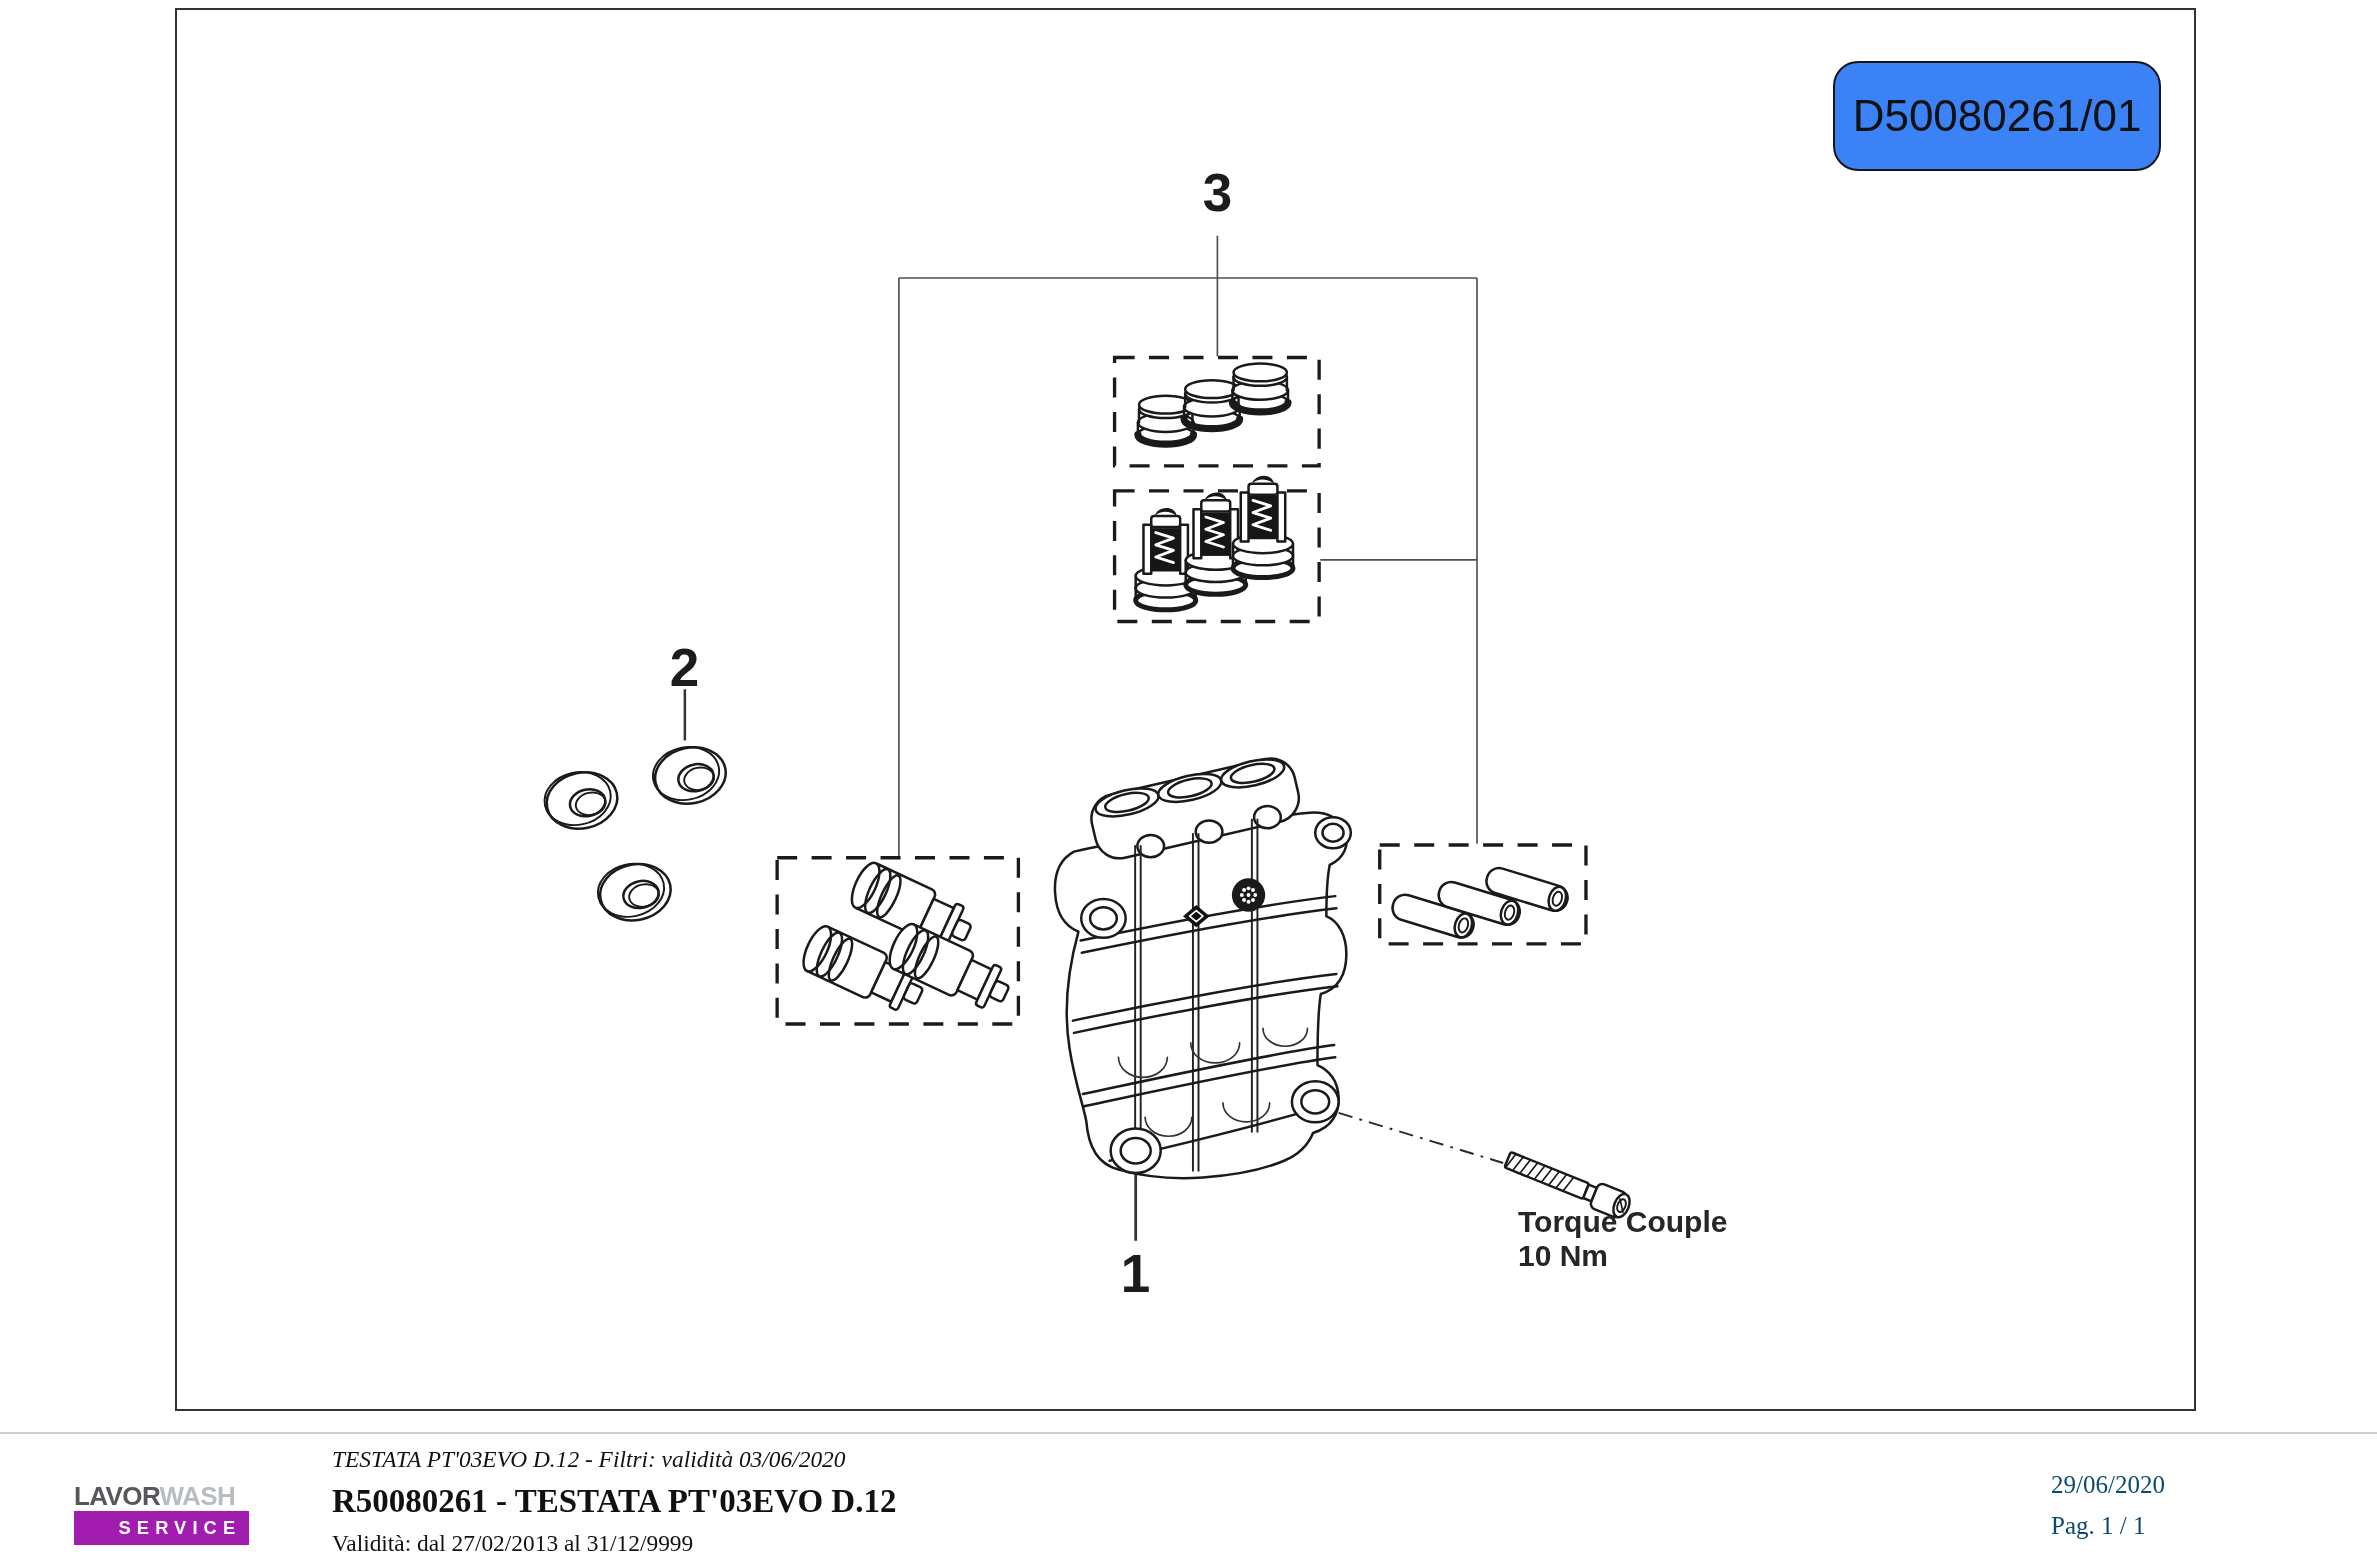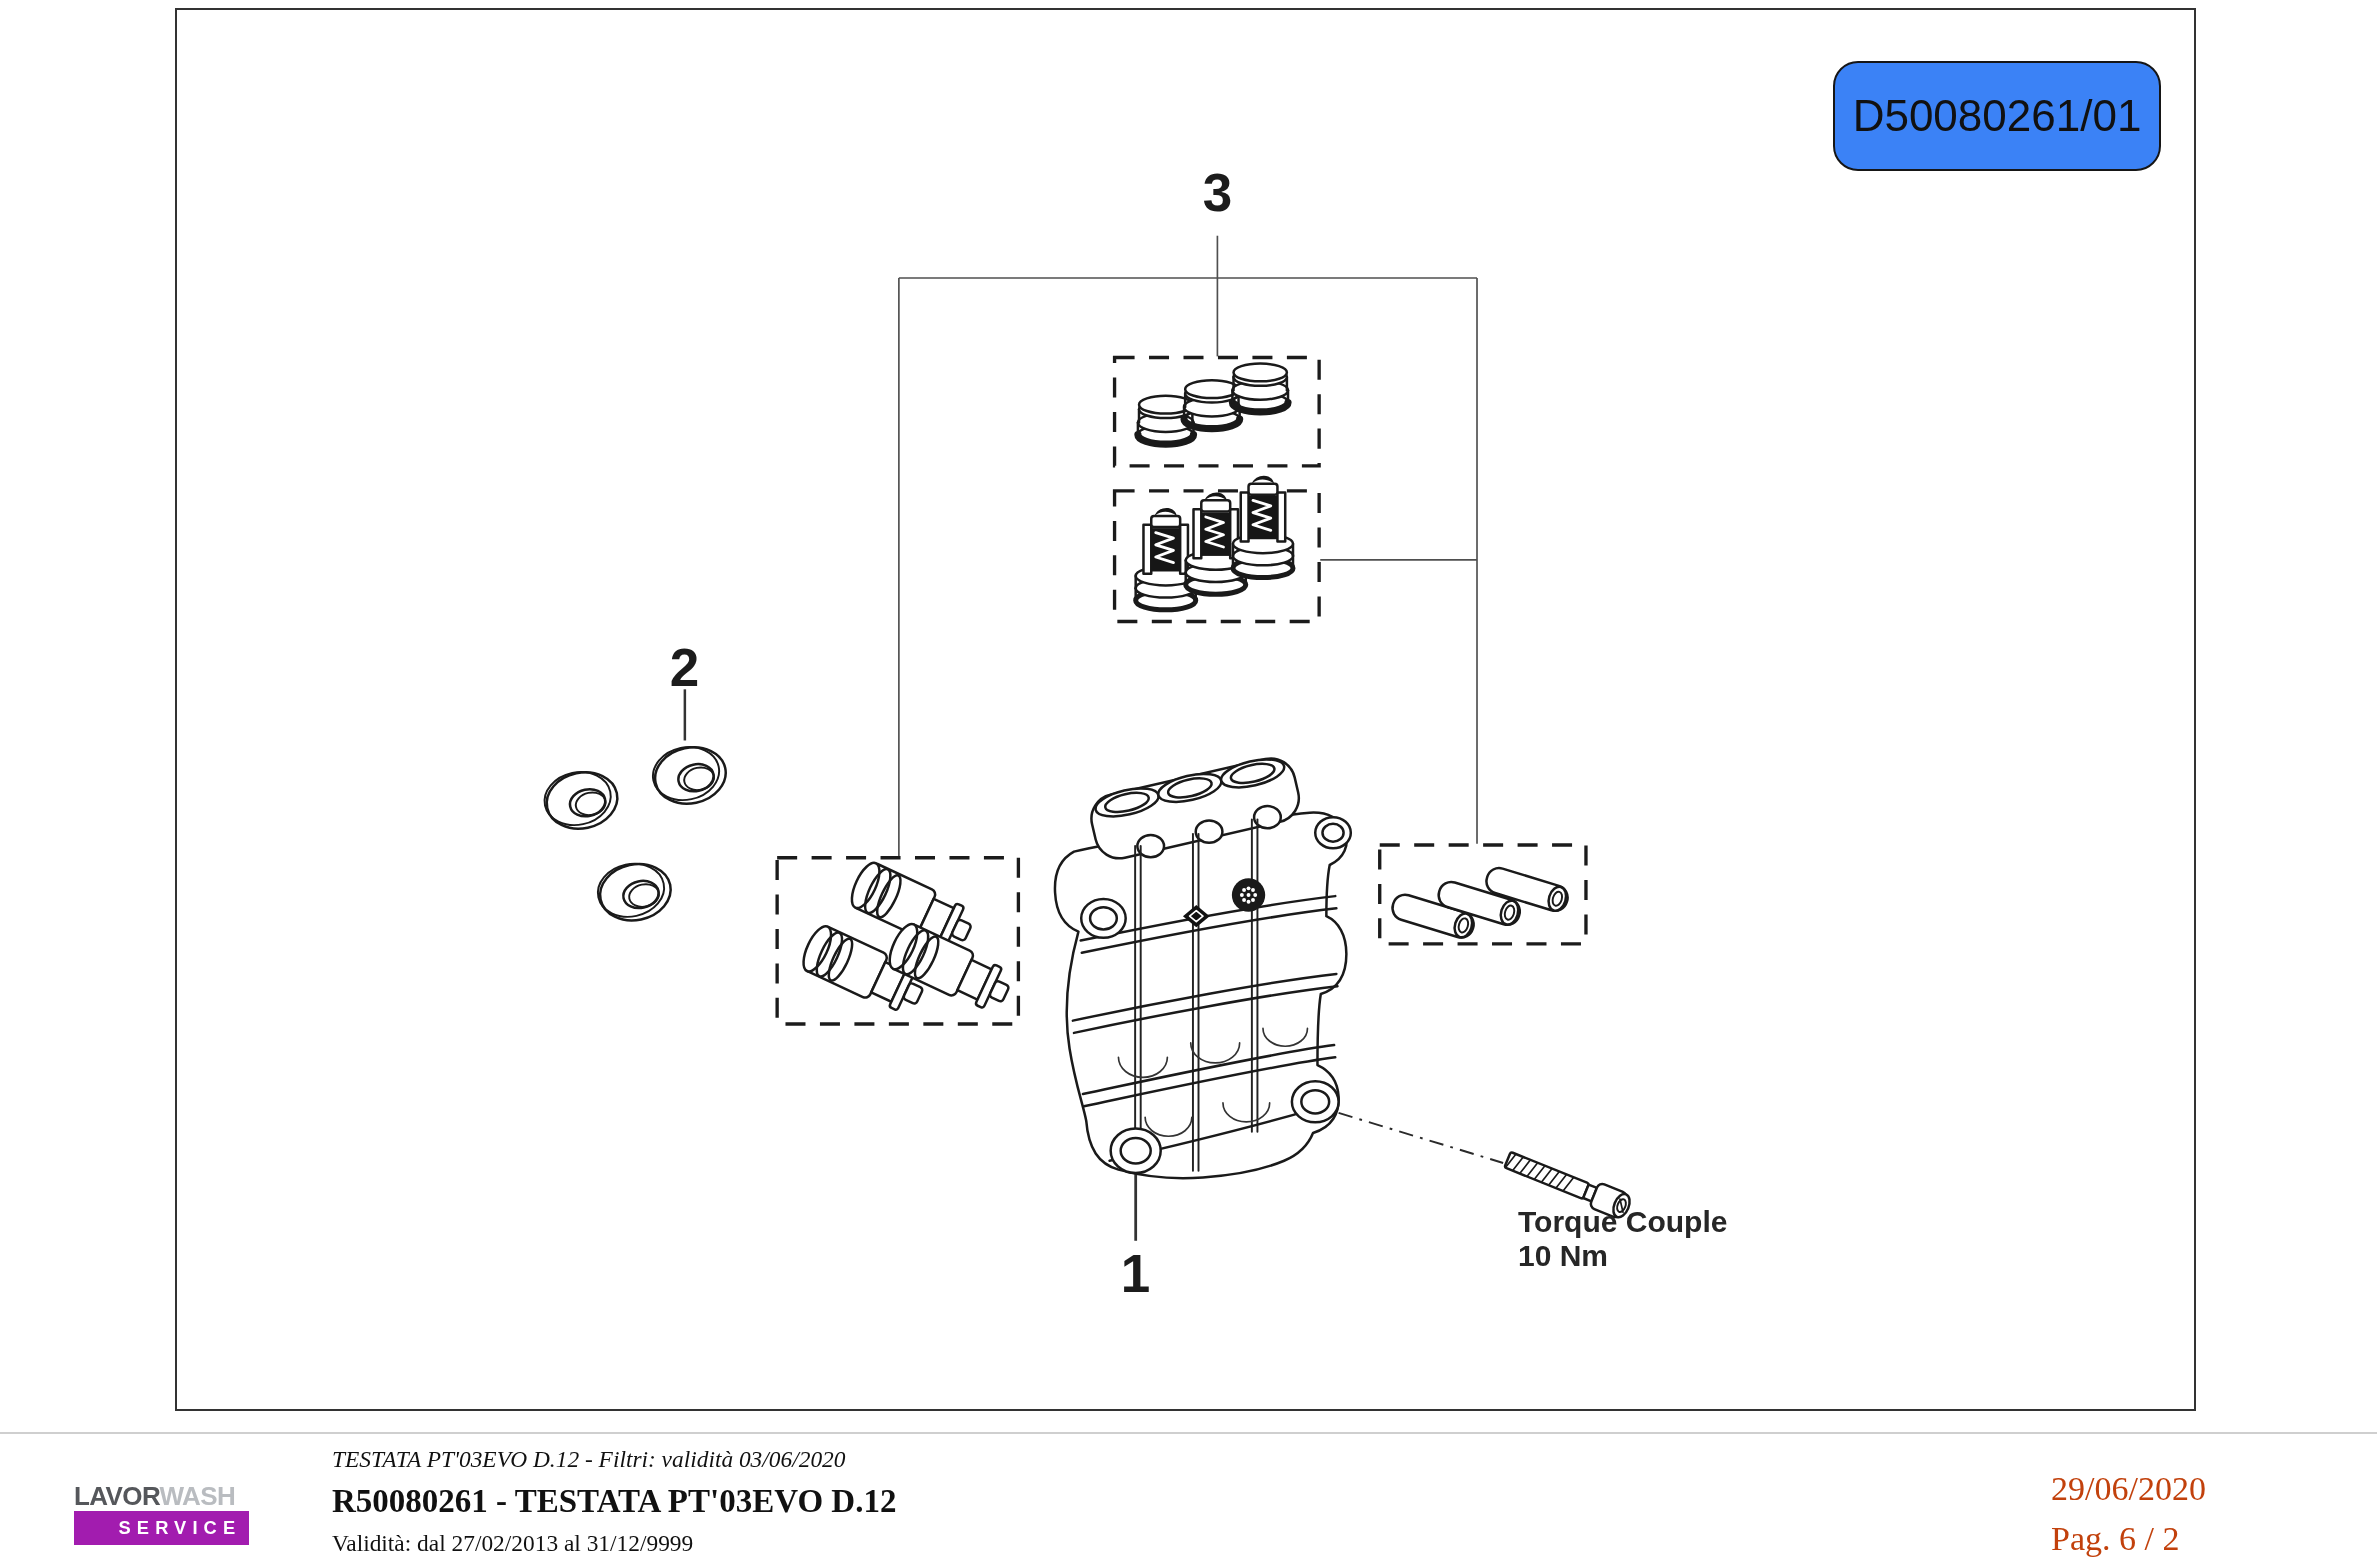--- a/index.html
+++ b/index.html
@@ -42,21 +42,21 @@
                padding-right:7.8px;}
   .logo-banner span{color:#fff;font-size:18.3px;font-weight:700;letter-spacing:6.1px;
                     font-family:"Liberation Sans",sans-serif;}
 
   .f-text{position:absolute;left:332px;top:1448px;font-family:"Liberation Serif",serif;color:#111;}
   .f-sub{font-size:23.4px;font-style:italic;line-height:1.0;}
   .f-title{font-size:33px;font-weight:700;margin-top:14px;line-height:1.0;}
   .f-val{font-size:23.4px;margin-top:13.3px;line-height:1.0;}
 
   .f-right{position:absolute;left:2051px;top:1472px;font-family:"Liberation Serif",serif;
-           color:#c2410c;font-size:34px;line-height:1.0;}
+           color:#0c4a6e;font-size:25px;line-height:1.0;}
   .f-page{margin-top:15.6px;}
 </style>
 </head>
 <body>
 
 <div class="page">
 
   <div class="frame"></div>
 
   <div class="code-box">
@@ -277,17 +277,17 @@
   </div>
 
   <div class="f-text">
     <div class="f-sub">TESTATA PT'03EVO D.12 - Filtri: validità 03/06/2020</div>
     <div class="f-title">R50080261 - TESTATA PT'03EVO D.12</div>
     <div class="f-val">Validità: dal 27/02/2013 al 31/12/9999</div>
   </div>
 
   <div class="f-right">
     <div>29/06/2020</div>
-    <div class="f-page">Pag. 6 / 2</div>
+    <div class="f-page">Pag. 1 / 1</div>
   </div>
 
 </div>
 
 
 </body></html>

